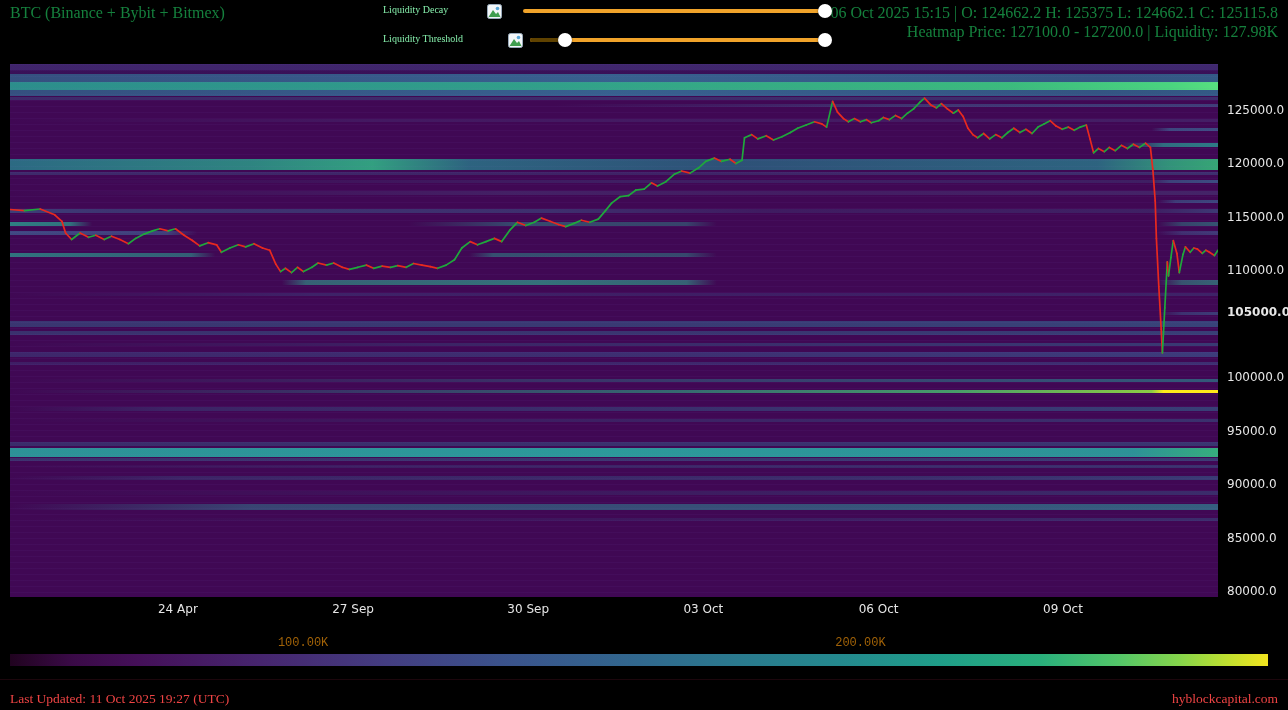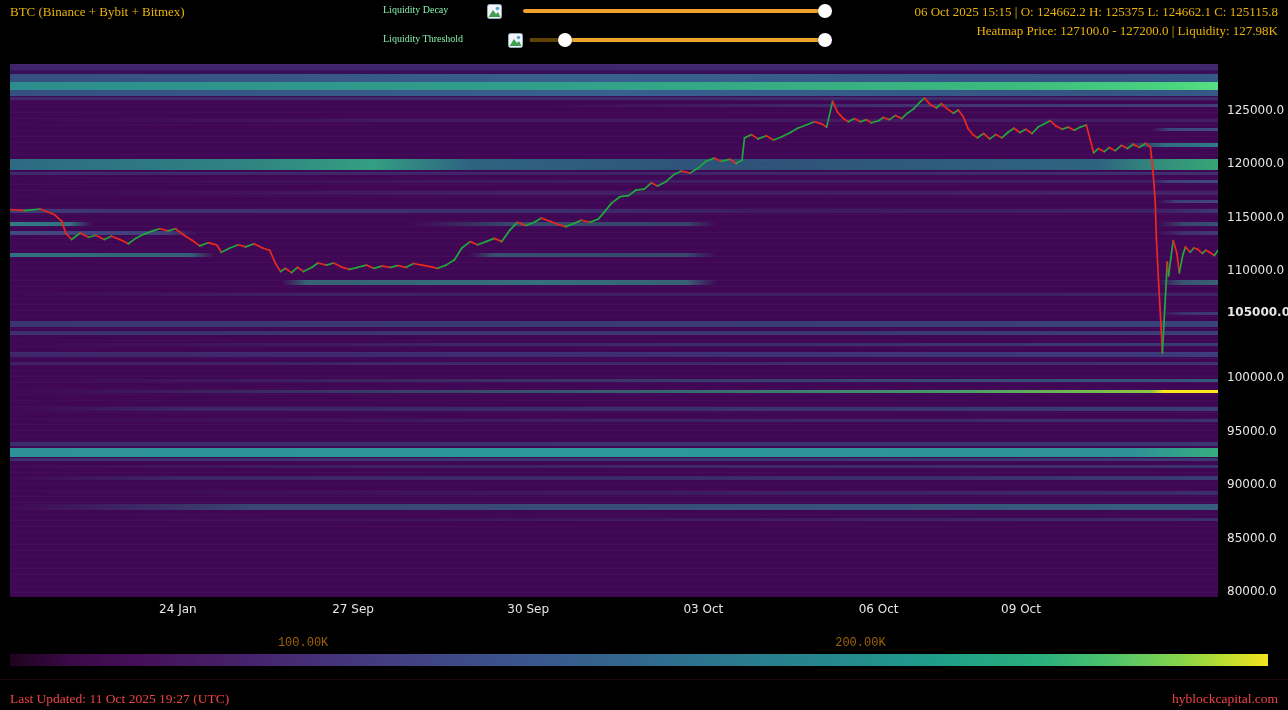--- a/index.html
+++ b/index.html
@@ -1,18 +1,18 @@
 <!DOCTYPE html>
 <html><head>
 <meta charset="utf-8">
 <style>
   html,body{margin:0;padding:0;background:#000;}
   #app{position:relative;width:1288px;height:710px;background:#000;overflow:hidden;
        font-family:"Liberation Serif", serif;color:#fff;}
-  .hdr-line{position:absolute;white-space:nowrap;font-size:13px;color:#eab308;}
+  .hdr-line{position:absolute;white-space:nowrap;font-size:16px;color:#15803d;}
   .hdr-right{text-align:right;right:10px;}
   .slider-label{position:absolute;font-size:10px;color:#86efac;white-space:nowrap;}
   .slider-track{position:absolute;height:4px;border-radius:2px;}
   .slider-seg{position:absolute;height:4px;border-radius:2px;}
   .slider-handle{position:absolute;width:14px;height:14px;border-radius:50%;background:#fff;
                  box-shadow:0 0 2px rgba(0,0,0,.6);}
   .img-icon{position:absolute;}
   #chart{position:absolute;left:10px;top:64px;width:1208px;height:533px;overflow:hidden;}
   #bands,#texture{position:absolute;inset:0;}
   .hband{position:absolute;left:0;width:100%;}
@@ -299,26 +299,26 @@
       <div class="yaxis-label" style="top: 216.989px;">115000.0</div>
       <div class="yaxis-label" style="top: 270.481px;">110000.0</div>
       <div class="yaxis-label" style="top: 312px; font-weight: bold;">105000.0</div>
       <div class="yaxis-label" style="top: 377.466px;">100000.0</div>
       <div class="yaxis-label" style="top: 430.959px;">95000.0</div>
       <div class="yaxis-label" style="top: 484.452px;">90000.0</div>
       <div class="yaxis-label" style="top: 537.944px;">85000.0</div>
       <div class="yaxis-label" style="top: 591.437px;">80000.0</div>
     </div>
   <div id="xaxis">
-      <div class="xaxis-label" style="left: 177.912px;">24 Jan</div>
+      <div class="xaxis-label" style="left: 177.912px;">24 Apr</div>
       <div class="xaxis-label" style="left: 353.072px; text-align: center;">27 Sep</div>
       <div class="xaxis-label" style="left: 528.232px;">30 Sep</div>
       <div class="xaxis-label" style="left: 703.392px;">03 Oct</div>
       <div class="xaxis-label" style="left: 878.552px;">06 Oct</div>
-      <div class="xaxis-label" style="left: 1021px;">09 Oct</div>
+      <div class="xaxis-label" style="left: 1063px;">09 Oct</div>
     </div>
 
   <div id="cbar-labels">
       <div class="cbar-label" style="left: 303.114px;">100.00K</div>
       <div class="cbar-label" style="left: 860.408px;">200.00K</div>
     </div>
   <div id="colorbar" style="background: linear-gradient(90deg, rgb(32, 3, 31) 0%, rgb(58, 10, 71) 5%, rgb(68, 15, 88) 10%, rgb(70, 37, 110) 20%, rgb(67, 61, 129) 30%, rgb(58, 84, 140) 40%, rgb(49, 104, 142) 50%, rgb(42, 122, 142) 58%, rgb(36, 137, 142) 66%, rgb(31, 158, 137) 74%, rgb(42, 176, 124) 82%, rgb(82, 197, 105) 88%, rgb(134, 213, 75) 93%, rgb(195, 224, 46) 97%, rgb(242, 228, 31) 100%);"></div>
 
   <div id="footer-divider"></div>
   <div class="ftr" style="left:10px;">Last Updated: 11 Oct 2025 19:27 (UTC)</div>

